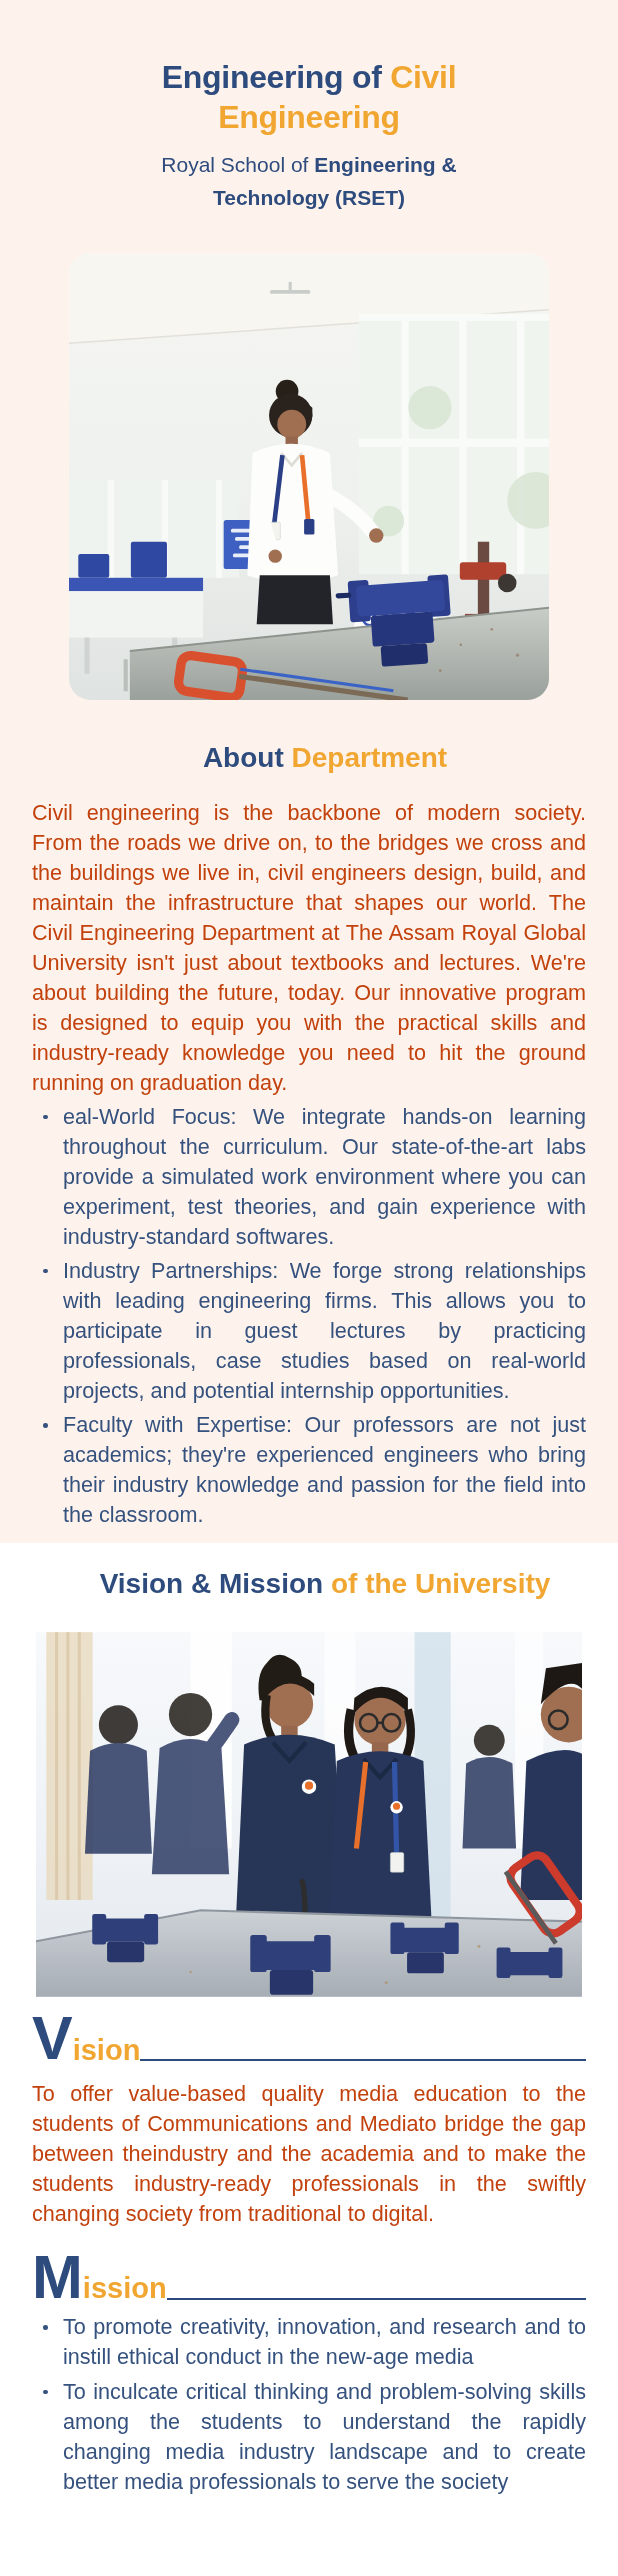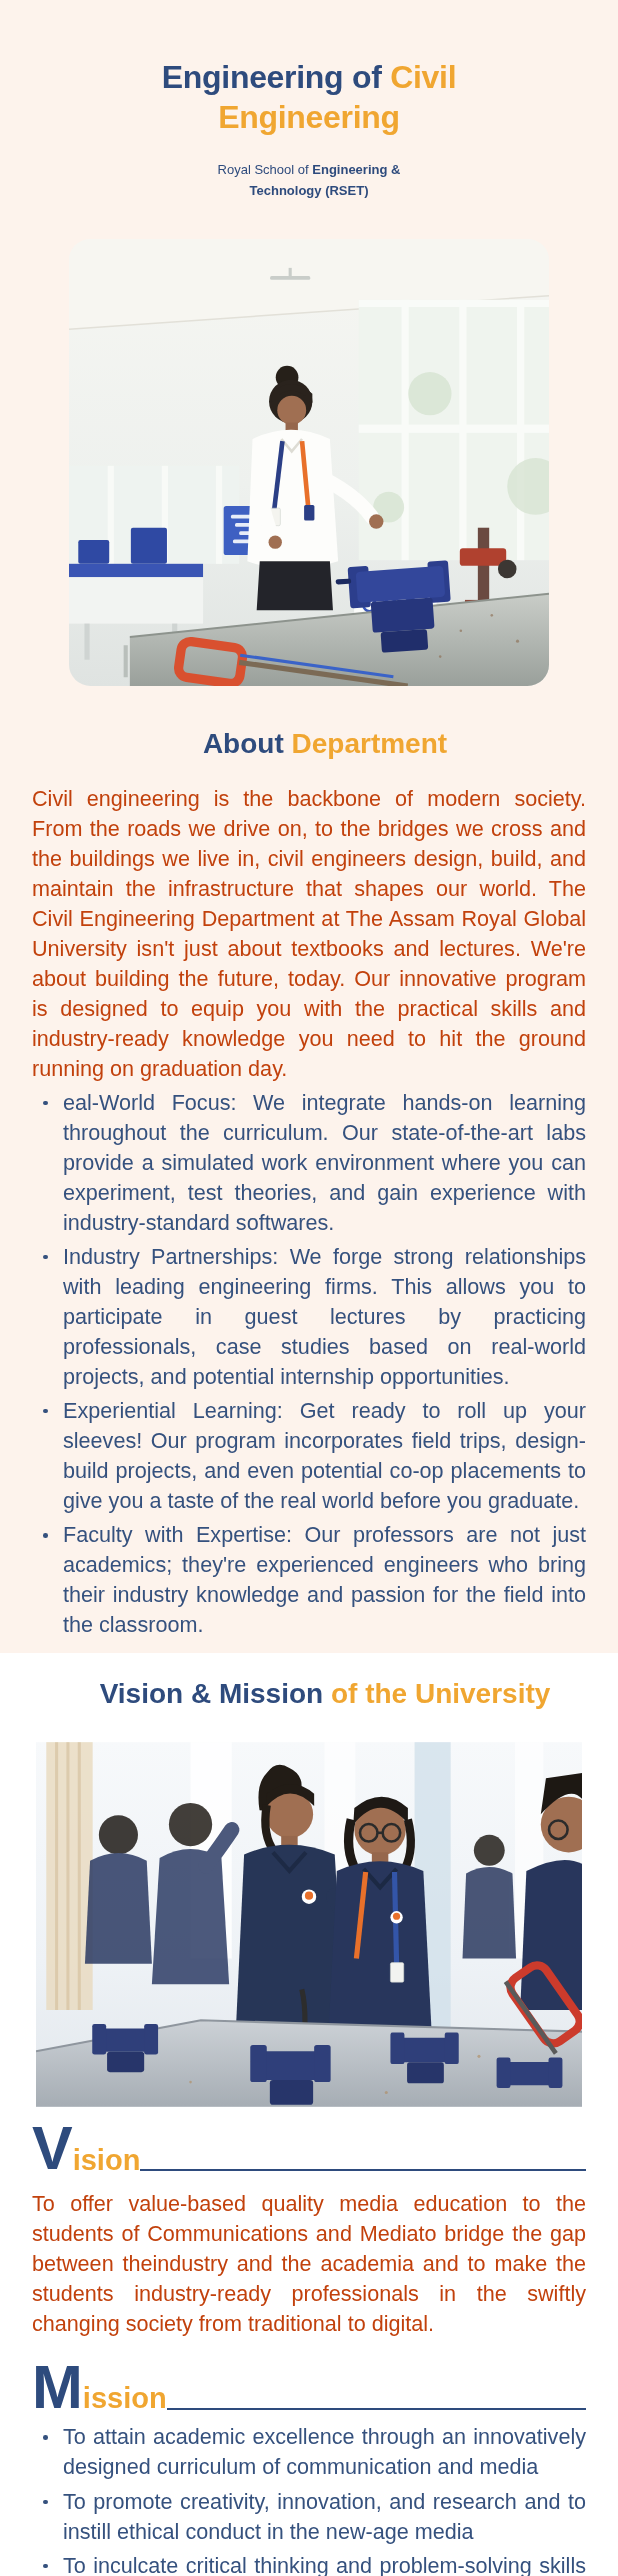--- a/index.html
+++ b/index.html
@@ -15,22 +15,22 @@
 
   .page-title {
     margin: 0; text-align: center;
     font-size: 32px; line-height: 1.24; font-weight: 700;
     color: #2e4b7d; letter-spacing: -0.3px;
   }
   .accent { color: #f0a631; }
   .accent-medium { color: #f0a631; font-weight: 600; }
 
   .page-subtitle {
-    margin: 23px auto 0 auto; text-align: center;
-    font-size: 13px; line-height: 1.57; font-weight: 500;
+    margin: 12px auto 0 auto; text-align: center;
+    font-size: 21px; line-height: 1.57; font-weight: 500;
     color: #2e4b7d; max-width: 392px;
   }
   .page-subtitle .bold { font-weight: 700; }
 
   .photo-card {
     width: 480px; height: 447px;
     margin: 38px auto 0 auto;
     border-radius: 21.6px; overflow: hidden;
     display: block;
   }
@@ -224,21 +224,20 @@
     </svg>
   </div>
 
   <h2 class="section-heading"><span>About</span><span> </span><span class="accent-medium">Department</span></h2>
 
   <p class="body-copy">Civil engineering is the backbone of modern society. From the roads we drive on, to the bridges we cross and the buildings we live in, civil engineers design, build, and maintain the infrastructure that shapes our world. The Civil Engineering Department at The Assam Royal Global University isn't just about textbooks and lectures. We're about building the future, today. Our innovative program is designed to equip you with the practical skills and industry-ready knowledge you need to hit the ground running on graduation day.</p>
 
   <ul class="dots">
     <li>eal-World Focus: We integrate hands-on learning throughout the curriculum. Our state-of-the-art labs provide a simulated work environment where you can experiment, test theories, and gain experience with industry-standard softwares.</li>
     <li>Industry Partnerships: We forge strong relationships with leading engineering firms. This allows you to participate in guest lectures by practicing professionals, case studies based on real-world projects, and potential internship opportunities.</li>
-    <li>Experiential Learning: Get ready to roll up your sleeves! Our program incorporates field trips, design-build projects, and even potential co-op placements to give you a taste of the real world before you graduate.</li>
     <li>Faculty with Expertise: Our professors are not just academics; they're experienced engineers who bring their industry knowledge and passion for the field into the classroom.</li>
   </ul>
 </div>
 
 <div class="section-white">
 
   <h2 class="section-heading vm-heading"><span>Vision &amp; Mission</span><span> </span><span class="accent-medium">of the University</span></h2>
 
   <div class="photo-flat">
     <svg viewBox="0 0 1060 708" width="546" height="365">
@@ -360,18 +359,17 @@
     <span class="vm-rule"></span>
   </div>
   <p class="body-copy vision-copy">To offer value-based quality media education to the students of Communications and Mediato bridge the gap between theindustry and the academia and to make the students industry-ready professionals in the swiftly changing society from traditional to digital.</p>
 
   <div class="vm-sub mission-row">
     <span class="vm-initial">M</span>
     <span class="vm-rest">ission</span>
     <span class="vm-rule"></span>
   </div>
   <ul class="dots mission-list">
-    <li>To attain academic excellence through an innovatively designed curriculum of communication and media</li>
     <li>To promote creativity, innovation, and research and to instill ethical conduct in the new-age media</li>
     <li>To inculcate critical thinking and problem-solving skills among the students to understand the rapidly changing media industry landscape and to create better media professionals to serve the society</li>
   </ul>
 </div>
 
 
 </body></html>

